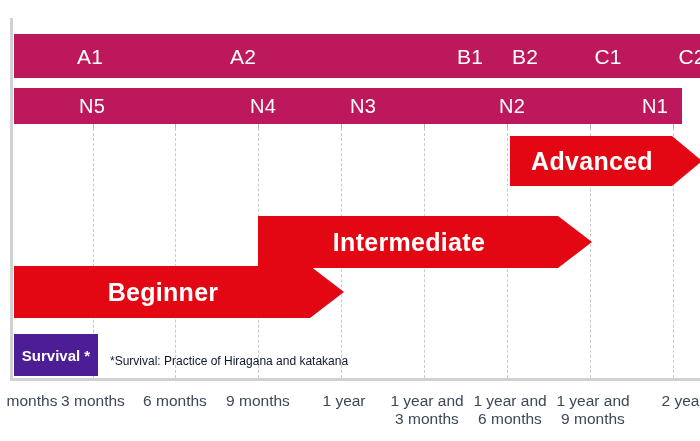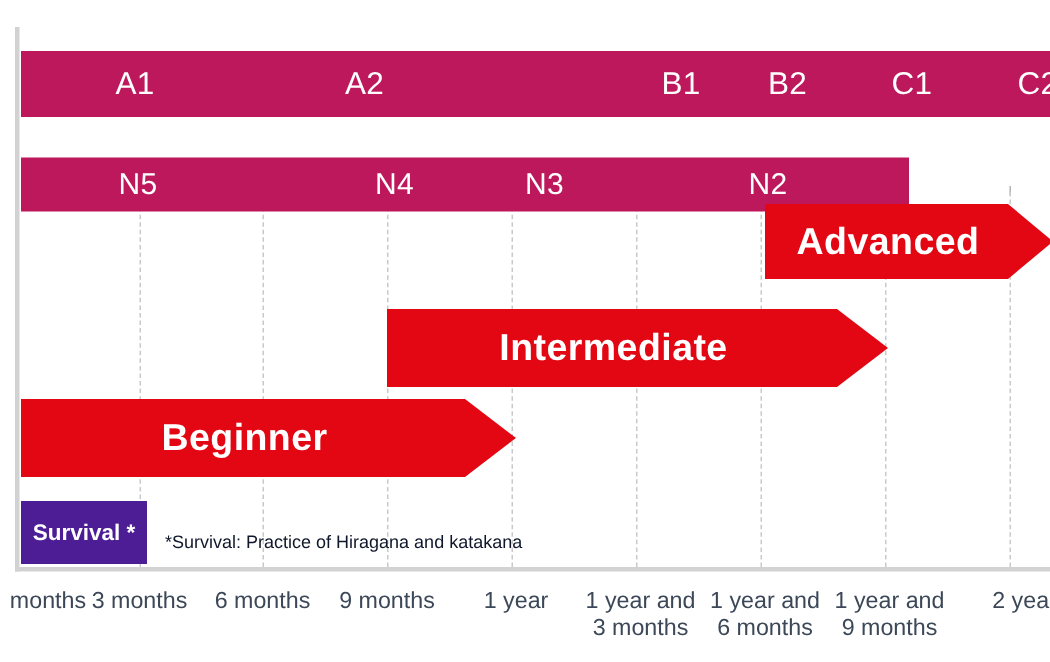--- a/index.html
+++ b/index.html
@@ -62,21 +62,21 @@
     position: absolute;
     top: 50%;
     transform: translate(-50%, -50%);
     font-size: 21px;
     font-weight: 400;
     letter-spacing: 0.2px;
     white-space: nowrap;
     line-height: 1;
   }
   #cefr-bar { left: 14px; top: 34px; width: 686px; height: 44px; }
-  #jlpt-bar { left: 14px; top: 105px; width: 592px; height: 36px; }
+  #jlpt-bar { left: 14px; top: 88px; width: 668px; height: 36px; }
   #jlpt-bar .lbl { font-size: 20px; }
 
   
   .arrow {
     position: absolute;
     background: #e30613;
     display: flex;
     align-items: center;
     justify-content: center;
     color: #ffffff;
@@ -89,21 +89,21 @@
     line-height: 1;
     position: relative;
     left: -6px;
   }
   #arrow-advanced {
     left: 510px; top: 136px; width: 192px; height: 50px;
     clip-path: polygon(0 0, 162px 0, 192px 50%, 162px 100%, 0 100%);
   }
   #arrow-advanced .atext { left: -14px; }
   #arrow-intermediate {
-    left: 258px; top: 206px; width: 334px; height: 52px;
+    left: 258px; top: 216px; width: 334px; height: 52px;
     clip-path: polygon(0 0, 300px 0, 334px 50%, 300px 100%, 0 100%);
   }
   #arrow-intermediate .atext { left: -16px; }
   #arrow-beginner {
     left: 14px; top: 266px; width: 330px; height: 52px;
     clip-path: polygon(0 0, 296px 0, 330px 50%, 296px 100%, 0 100%);
   }
   #arrow-beginner .atext { left: -16px; }
 
   
@@ -166,21 +166,21 @@
   <div class="gridline" style="left:258px;"></div>
   <div class="gridline" style="left:341px;"></div>
   <div class="gridline" style="left:424px;"></div>
   <div class="gridline" style="left:507px;"></div>
   <div class="gridline" style="left:590px;"></div>
   <div class="gridline" style="left:673px;"></div>
 
   <div class="level-bar" id="cefr-bar">
     <span class="lbl" style="left:76px;">A1</span>
     <span class="lbl" style="left:229px;">A2</span>
-    <span class="lbl" style="left:440px;">B1</span>
+    <span class="lbl" style="left:456px;">B1</span>
     <span class="lbl" style="left:511px;">B2</span>
     <span class="lbl" style="left:594px;text-align:center;">C1</span>
     <span class="lbl" style="left:678px;">C2</span>
   </div>
 
   <div class="level-bar" id="jlpt-bar">
     <span class="lbl" style="left:78px;">N5</span>
     <span class="lbl" style="left:229px;margin-left:20px;">N4</span>
     <span class="lbl" style="left:349px;">N3</span>
     <span class="lbl" style="left:498px;">N2</span>

